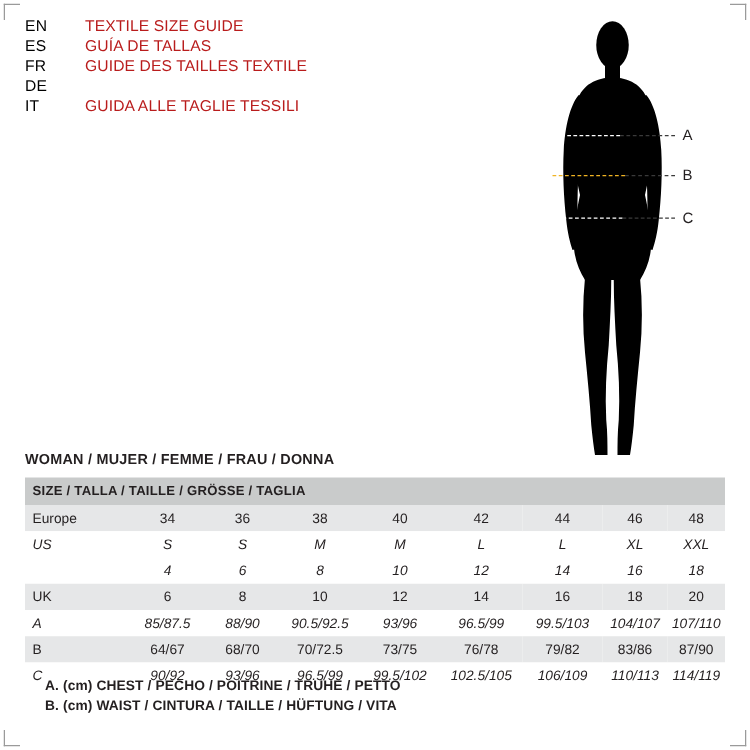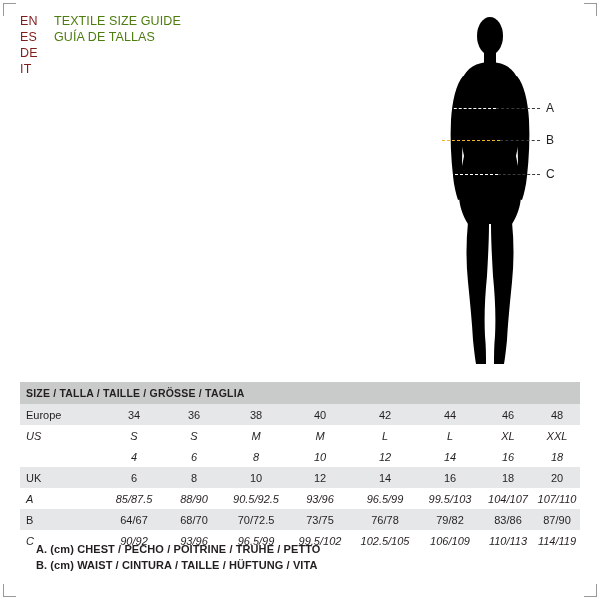--- a/index.html
+++ b/index.html
@@ -32,26 +32,27 @@
   }
   .lang-row {
     display: flex;
     align-items: baseline;
     margin-bottom: 2px;
   }
   .lang-code {
     width: 34px;
     font-size: 12.5px;
     letter-spacing: 0.2px;
-    color: #7f1d1d;
+    color: #000000;
   }
   .lang-text {
     font-size: 12.5px;
     letter-spacing: 0.1px;
-    color: #4d7c0f;
+    color: #b91c1c;
+    margin-left: 14px;
   }
 
   
   .figure-wrap {
     position: absolute;
     left: 380px;
     top: 10px;
     width: 210px;
     height: 360px;
   }
@@ -172,24 +173,29 @@
   <div class="lang-block">
     <div class="lang-row">
       <span class="lang-code">EN</span>
       <span class="lang-text">TEXTILE SIZE GUIDE</span>
     </div>
     <div class="lang-row">
       <span class="lang-code">ES</span>
       <span class="lang-text">GUÍA DE TALLAS</span>
     </div>
     <div class="lang-row">
+      <span class="lang-code">FR</span>
+      <span class="lang-text">GUIDE DES TAILLES TEXTILE</span>
+    </div>
+    <div class="lang-row">
       <span class="lang-code">DE</span>
     </div>
     <div class="lang-row">
       <span class="lang-code">IT</span>
+      <span class="lang-text">GUIDA ALLE TAGLIE TESSILI</span>
     </div>
   </div>
 
   <div class="figure-wrap">
 
     <svg class="figure-svg" width="120" height="360" viewBox="0 0 120 360">
       <g fill="#000000">
 
         <ellipse cx="60" cy="26" rx="13" ry="19"></ellipse>
 
@@ -240,20 +246,21 @@
 
     <div class="measure-line" style="left:62px; top:130px; width:58px;"></div>
     <div class="measure-line dark" style="left:120px; top:130px; width:40px;"></div>
     <div class="measure-label" style="left:166px; top:123px;">B</div>
 
     <div class="measure-line white" style="left:60px; top:164px; width:58px;"></div>
     <div class="measure-line dark" style="left:118px; top:164px; width:42px;"></div>
     <div class="measure-label" style="left:166px; top:157px;">C</div>
   </div>
 
+  <div class="woman-caption">WOMAN / MUJER / FEMME / FRAU / DONNA</div>
 
   <div class="table-wrap">
     <table class="size-table">
       <colgroup>
         <col style="width:84px">
         <col style="width:60px">
         <col style="width:60px">
         <col style="width:64px">
         <col style="width:64px">
         <col style="width:66px">

